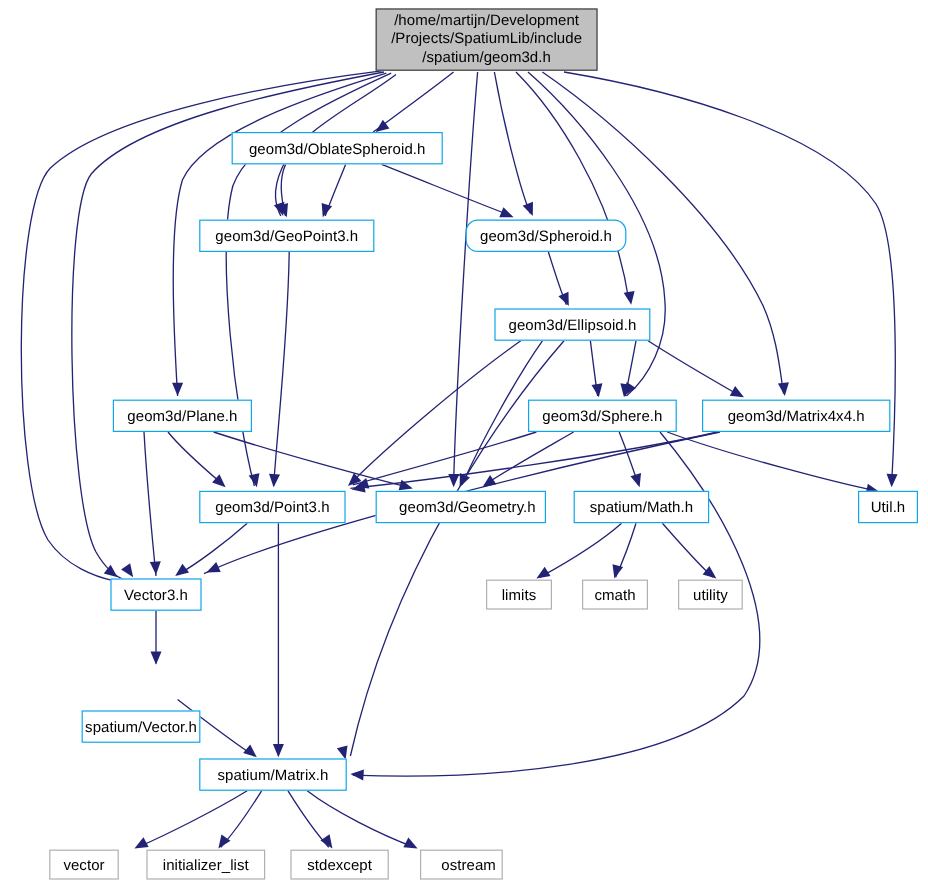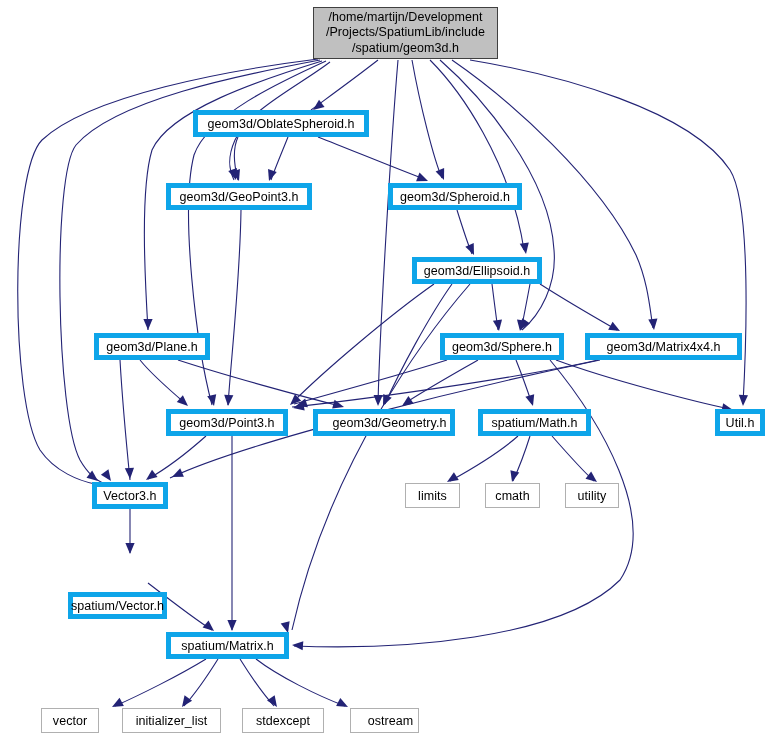--- a/index.html
+++ b/index.html
@@ -40,21 +40,21 @@
     text-align: center;
     background: #ffffff;
     border: 1px solid #b0b0b0;
     color: #000000;
     font-size: 12.5px;
     line-height: 14px;
     white-space: pre;
     letter-spacing: 0.05px;
   }
   .node.strong {
-    border: 5px solid #0ea5e9;
+    border: 1px solid #0ea5e9;
   }
   .node.root {
     background: #c0c0c0;
     border: 1px solid #404040;
     line-height: 15.5px;
   }
 </style>
 </head>
 <body>
 
@@ -148,21 +148,21 @@
       <polygon points="0,0 -11,-4.6 -11,4.6" class="arrow-head" fill="#232375" transform="translate(182,707) rotate(125)"></polygon>
       <polygon points="0,0 -11,-4.6 -11,4.6" class="arrow-head" fill="#232375" transform="translate(277,707) rotate(56)"></polygon>
       <polygon points="0,0 -11,-4.6 -11,4.6" class="arrow-head" fill="#232375" transform="translate(348,707) rotate(27)"></polygon>
     </svg>
   <div id="node-layer">
       <div class="node root" style="left: 313px; top: 7px; width: 185px; height: 52px;"><span>/home/martijn/Development
 /Projects/SpatiumLib/include
 /spatium/geom3d.h</span></div>
       <div class="node strong" style="left: 193px; top: 110px; width: 176px; height: 27px;"><span>geom3d/OblateSpheroid.h</span></div>
       <div class="node strong" style="left: 166px; top: 183px; width: 146px; height: 27px;"><span>geom3d/GeoPoint3.h</span></div>
-      <div class="node strong" style="left: 388px; top: 183px; width: 134px; height: 27px;"><span>geom3d/Spheroid.h</span></div>
+      <div class="node strong" style="left: 388px; top: 183px; width: 134px; height: 27px; border-radius: 10px;"><span>geom3d/Spheroid.h</span></div>
       <div class="node strong" style="left: 412px; top: 257px; width: 130px; height: 27px;"><span>geom3d/Ellipsoid.h</span></div>
       <div class="node strong" style="left: 94px; top: 333px; width: 116px; height: 27px;"><span>geom3d/Plane.h</span></div>
       <div class="node strong" style="left: 440px; top: 333px; width: 124px; height: 27px;"><span>geom3d/Sphere.h</span></div>
       <div class="node strong" style="left: 585px; top: 333px; width: 157px; height: 27px;"><span>geom3d/Matrix4x4.h</span></div>
       <div class="node strong" style="left: 166px; top: 409px; width: 122px; height: 27px;"><span>geom3d/Point3.h</span></div>
       <div class="node strong" style="left: 313px; top: 409px; width: 142px; height: 27px; padding-left: 11px;"><span>geom3d/Geometry.h</span></div>
       <div class="node strong" style="left: 478px; top: 409px; width: 113px; height: 27px;"><span>spatium/Math.h</span></div>
       <div class="node strong" style="left: 715px; top: 409px; width: 50px; height: 27px;"><span>Util.h</span></div>
       <div class="node strong" style="left: 92px; top: 482px; width: 76px; height: 27px;"><span>Vector3.h</span></div>
       <div class="node light" style="left: 405px; top: 483px; width: 55px; height: 25px;"><span>limits</span></div>

